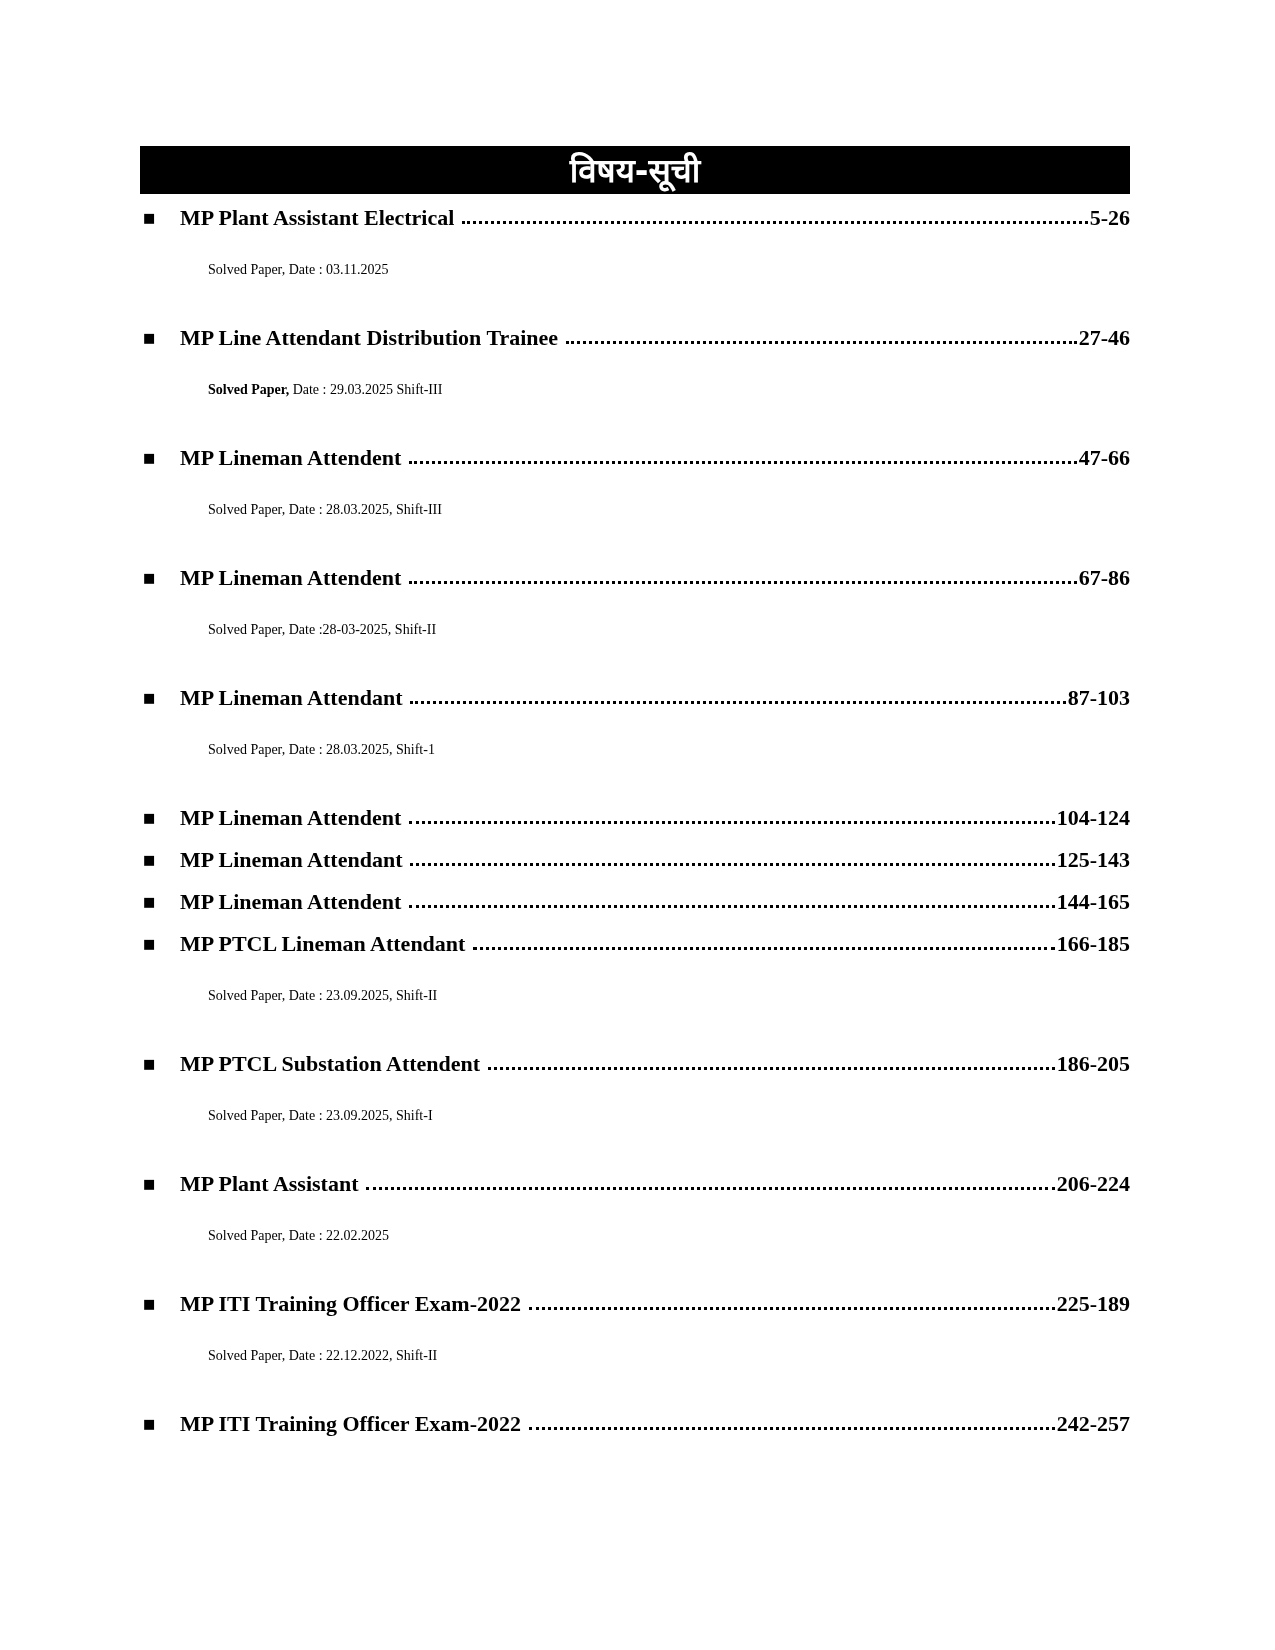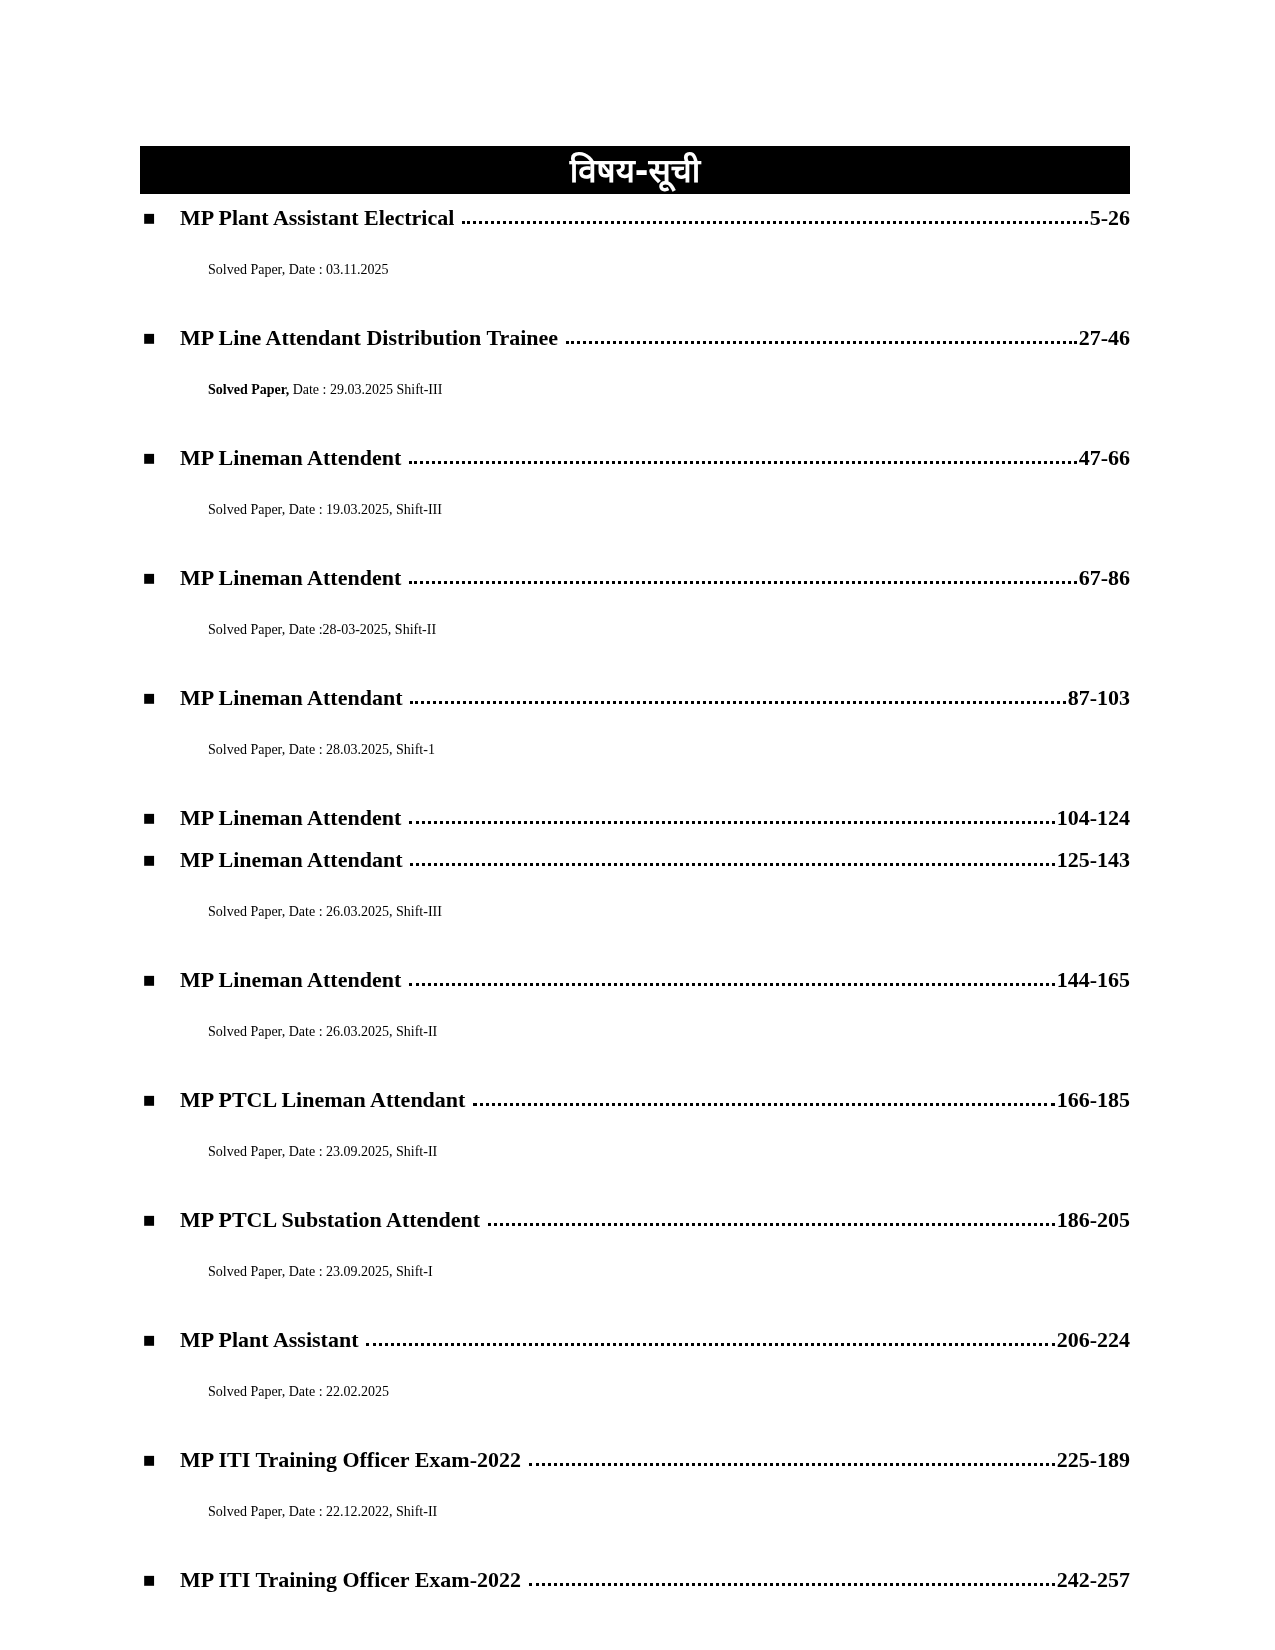--- a/index.html
+++ b/index.html
@@ -117,21 +117,21 @@
 
   <div class="entry">
     <span class="bullet">■</span>
     <div class="entry-body">
       <div class="line1">
         <span class="entry-title">MP Lineman Attendent</span>
         <span class="leader"></span>
         <span class="pages">47-66</span>
       </div>
       <div class="line2">
-        <span class="detail-bold"></span><span class="detail-rest">Solved Paper, Date : 19.03.2025, Shift-III</span>
+        <span class="detail-bold"></span><span class="detail-rest">Solved Paper, Date : 28.03.2025, Shift-III</span>
       </div>
     </div>
   </div>
 
   <div class="entry">
     <span class="bullet">■</span>
     <div class="entry-body">
       <div class="line1">
         <span class="entry-title">MP Lineman Attendent</span>
         <span class="leader"></span>
@@ -169,37 +169,31 @@
   </div>
 
   <div class="entry">
     <span class="bullet">■</span>
     <div class="entry-body">
       <div class="line1">
         <span class="entry-title">MP Lineman Attendant</span>
         <span class="leader"></span>
         <span class="pages">125-143</span>
       </div>
-      <div class="line2">
-        <span class="detail-bold"></span><span class="detail-rest">Solved Paper, Date : 26.03.2025, Shift-III</span>
-      </div>
     </div>
   </div>
 
   <div class="entry">
     <span class="bullet">■</span>
     <div class="entry-body">
       <div class="line1">
         <span class="entry-title">MP Lineman Attendent</span>
         <span class="leader"></span>
         <span class="pages">144-165</span>
       </div>
-      <div class="line2">
-        <span class="detail-bold"></span><span class="detail-rest">Solved Paper, Date : 26.03.2025, Shift-II</span>
-      </div>
     </div>
   </div>
 
   <div class="entry">
     <span class="bullet">■</span>
     <div class="entry-body">
       <div class="line1">
         <span class="entry-title">MP PTCL Lineman Attendant</span>
         <span class="leader"></span>
         <span class="pages">166-185</span>

